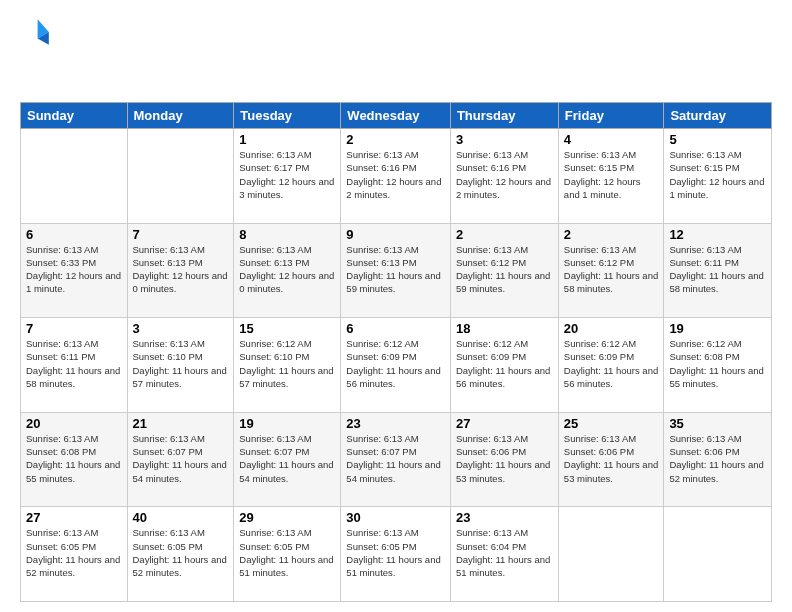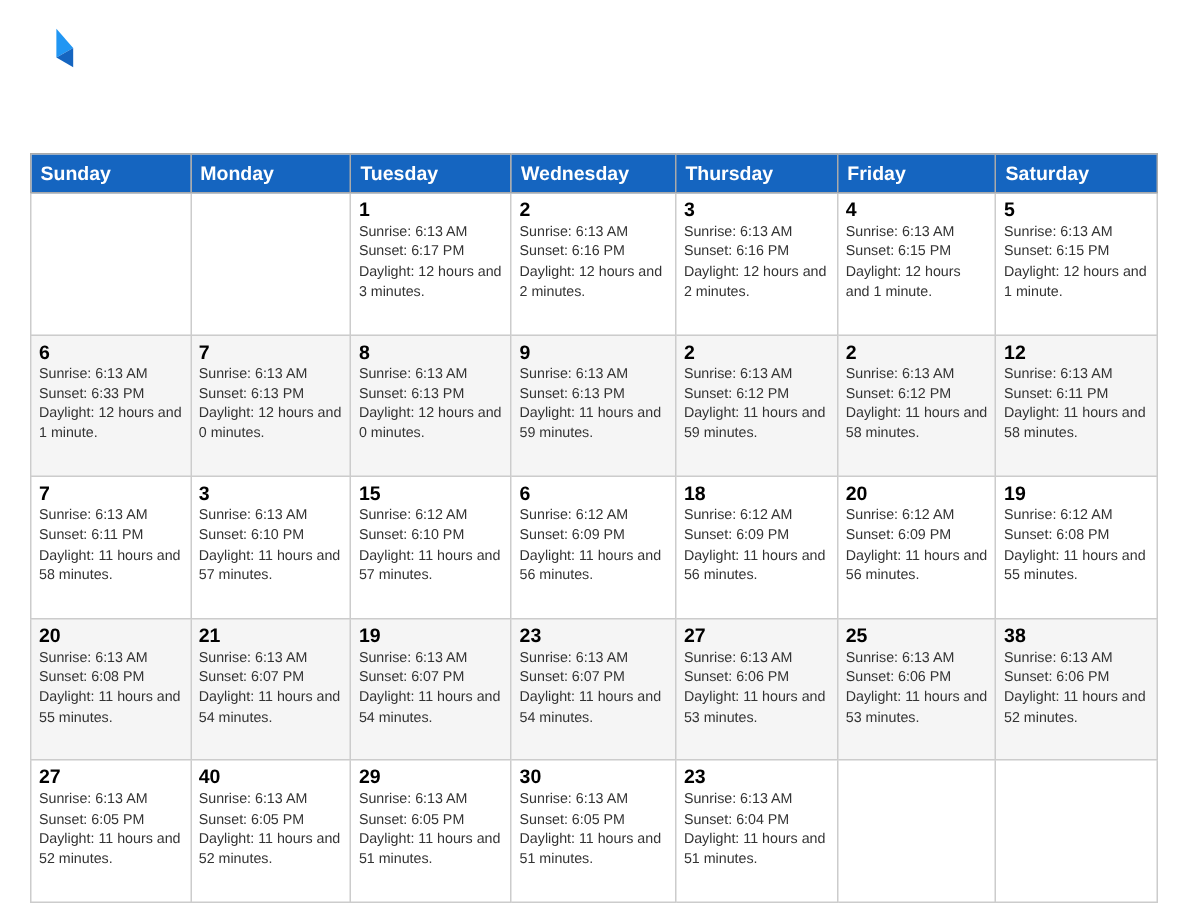--- a/index.html
+++ b/index.html
@@ -286,21 +286,21 @@
 Sunset: 6:06 PM
 Daylight: 11 hours and 53 minutes.</div>
           </td>
           <td>
             <span class="day-num">25</span>
             <div class="day-info">Sunrise: 6:13 AM
 Sunset: 6:06 PM
 Daylight: 11 hours and 53 minutes.</div>
           </td>
           <td>
-            <span class="day-num">38</span>
+            <span class="day-num">35</span>
             <div class="day-info">Sunrise: 6:13 AM
 Sunset: 6:06 PM
 Daylight: 11 hours and 52 minutes.</div>
           </td>
         </tr>
         <tr>
           <td>
             <span class="day-num">27</span>
             <div class="day-info">Sunrise: 6:13 AM
 Sunset: 6:05 PM

